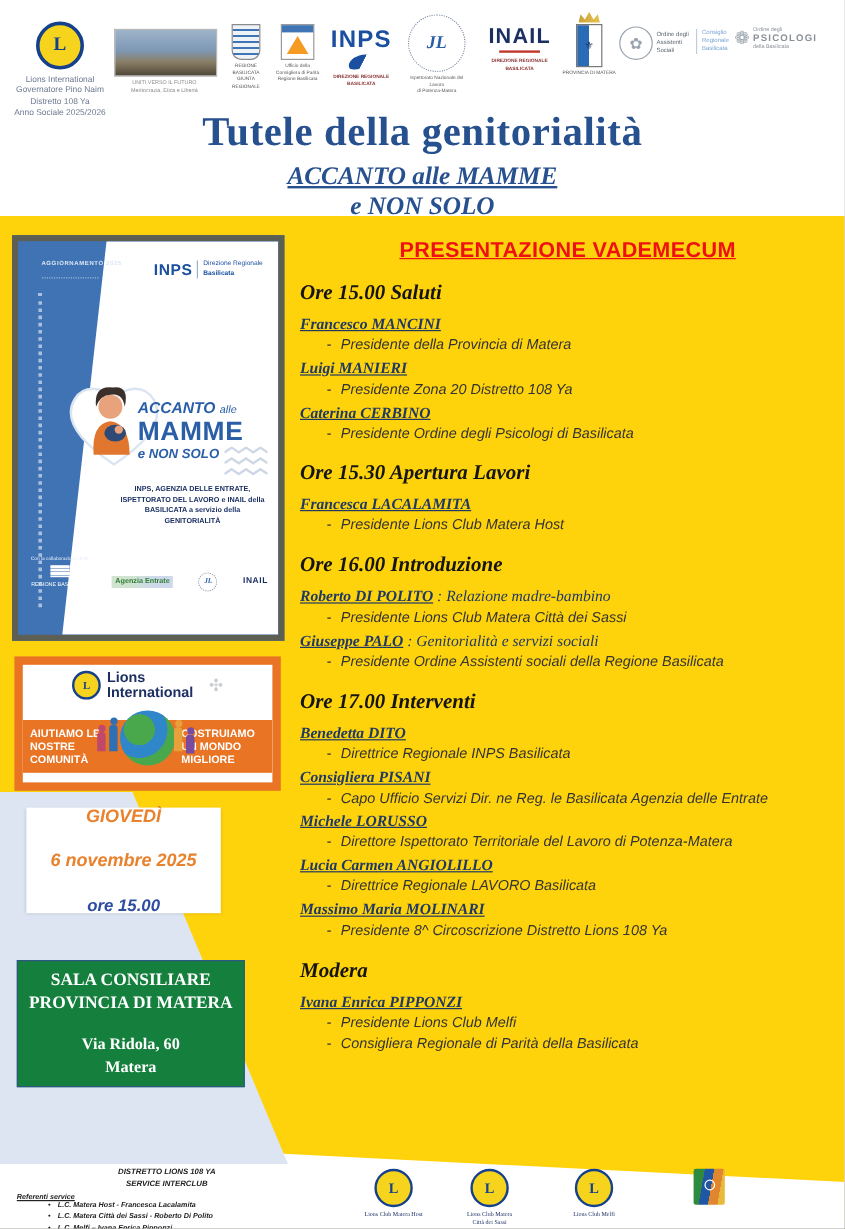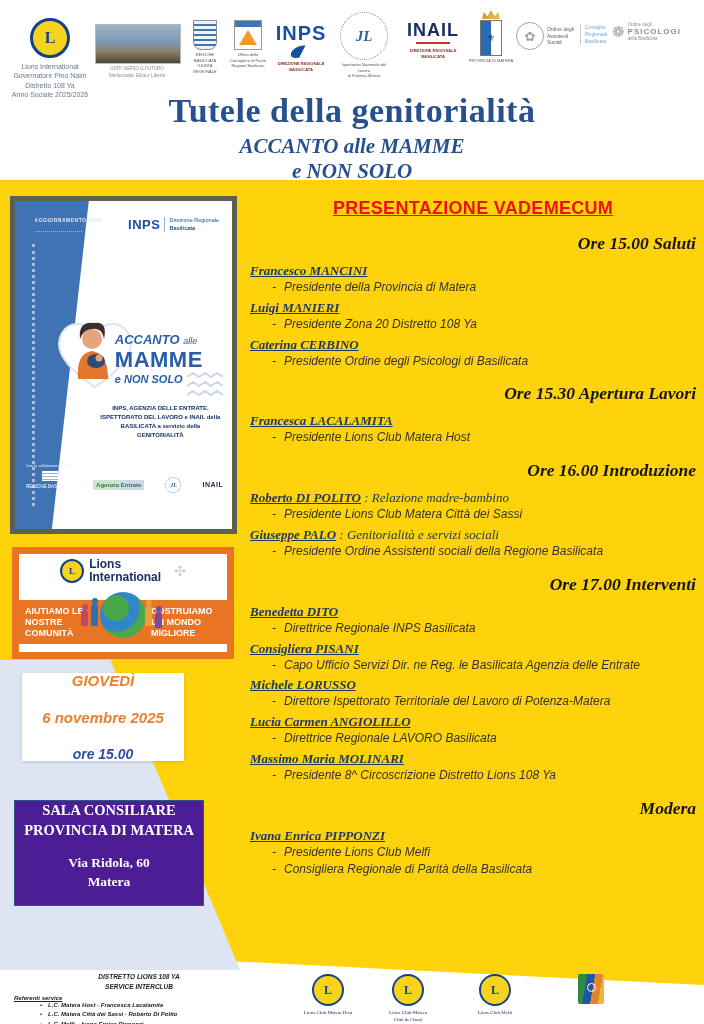--- a/index.html
+++ b/index.html
@@ -49,21 +49,21 @@
   .ass-text div{font:5px "Liberation Sans",sans-serif;color:#5c6670;line-height:1.35;}
   .consiglio{position:absolute;left:580px;top:24px;border-left:1px solid #c3cdd8;padding-left:4px;}
   .consiglio div{font:5px "Liberation Sans",sans-serif;color:#7ba7d7;line-height:1.4;}
   .psico{position:absolute;left:612px;top:22px;width:86px;display:flex;gap:3px;align-items:center;}
   .psico-swirl{font-size:15px;color:#9aa4ae;flex:none;}
   .psico-t1,.psico-t3{font:4.5px "Liberation Sans",sans-serif;color:#8a9199;}
   .psico-t2{font:bold 8px "Liberation Sans",sans-serif;color:#8a9199;letter-spacing:1px;}
   
   .title-block{position:absolute;left:0;top:92px;width:704px;text-align:center;color:#27508f;}
   .title-main{font:bold 34px "Liberation Serif",serif;letter-spacing:.5px;}
-  .title-sub1{font:bold italic 21px "Liberation Serif",serif;margin-top:4px;}
+  .title-sub1{font:bold italic 21px "Liberation Serif",serif;margin-top:4px;text-decoration:underline;}
   .title-sub2{font:bold italic 21px "Liberation Serif",serif;}
   
   .yellow-panel{position:absolute;left:0;top:180px;width:704px;height:805px;background:#ffd30b;
                 clip-path:polygon(0 0,100% 0,100% 100%,0 95.6%);}
   .gray-wedge{position:absolute;left:0;top:660px;width:240px;height:310px;background:#dde4f2;
               clip-path:polygon(0 0,46% 0,100% 100%,0 100%);}
   
   .cover{position:absolute;left:10px;top:196px;width:227px;height:338px;border:5px solid #5c5f52;
          background:#3f73b4;box-sizing:border-box;overflow:hidden;}
   .cover-white{position:absolute;inset:0;background:#fff;clip-path:polygon(34% 0,100% 0,100% 100%,17% 100%);}
@@ -106,29 +106,29 @@
     background:radial-gradient(circle at 35% 35%,#49a84c 0 30%,#2f86c8 31% 55%,#49a84c 56% 100%);}
   .banner-person{position:absolute;width:7px;height:16px;border-radius:3px 3px 0 0;}
   .banner-person::before{content:"";position:absolute;left:50%;top:-6px;transform:translateX(-50%);
     width:6px;height:6px;border-radius:50%;background:inherit;}
   
   .date-box{position:absolute;left:22px;top:673px;width:162px;height:88px;background:#fff;
             display:flex;flex-direction:column;justify-content:center;gap:20px;text-align:center;
             box-shadow:0 1px 3px rgba(0,0,0,.15);}
   .date-day,.date-date{font:bold italic 15px "Liberation Sans",sans-serif;color:#e8822d;}
   .date-time{font:bold italic 14px "Liberation Sans",sans-serif;color:#2f4da0;}
-  .venue-box{position:absolute;left:14px;top:800px;width:190px;height:106px;background:#4c1d95;border:1px solid #2f5585;
-             box-sizing:border-box;display:flex;flex-direction:column;text-align:center;color:#fff;}
+  .venue-box{position:absolute;left:14px;top:800px;width:190px;height:106px;background:#15803d;border:1px solid #2f5585;
+             box-sizing:border-box;display:flex;flex-direction:column;justify-content:center;text-align:center;color:#fff;}
   .venue-l1{font:bold 14.5px "Liberation Serif",serif;line-height:1.35;}
   .venue-l2{font:bold 13.5px "Liberation Serif",serif;line-height:1.4;margin-top:14px;}
   
   .program{position:absolute;left:250px;top:198px;width:446px;}
   .prog-heading{font:bold 18px "Liberation Sans",sans-serif;color:#ee1111;text-align:center;
                 text-decoration:underline;letter-spacing:.3px;margin-bottom:4px;}
-  .sec-title{font:bold italic 17.5px "Liberation Serif",serif;color:#151515;margin:14px 0 7px;text-align:right;}
+  .sec-title{font:bold italic 17.5px "Liberation Serif",serif;color:#151515;margin:14px 0 7px;}
   .spk{margin-bottom:2px;}
   .spk-name{font:bold italic 13px "Liberation Serif",serif;color:#1f3864;text-decoration:underline;}
   .spk-topic{font:italic 13px "Liberation Serif",serif;color:#1f3864;}
   .role{font:italic 12px "Liberation Sans",sans-serif;color:#333;padding-left:22px;line-height:1.4;}
   .role .dash{margin-right:8px;}
   
   .footer{position:absolute;left:0;top:968px;width:704px;height:56px;background:transparent;}
   .foot-left{position:absolute;left:14px;top:4px;width:250px;}
   .foot-dist{text-align:center;font:bold italic 6.5px "Liberation Sans",sans-serif;color:#222;line-height:1.5;}
   .foot-ref-title{font:bold italic 6px "Liberation Sans",sans-serif;color:#222;text-decoration:underline;margin-top:3px;}

